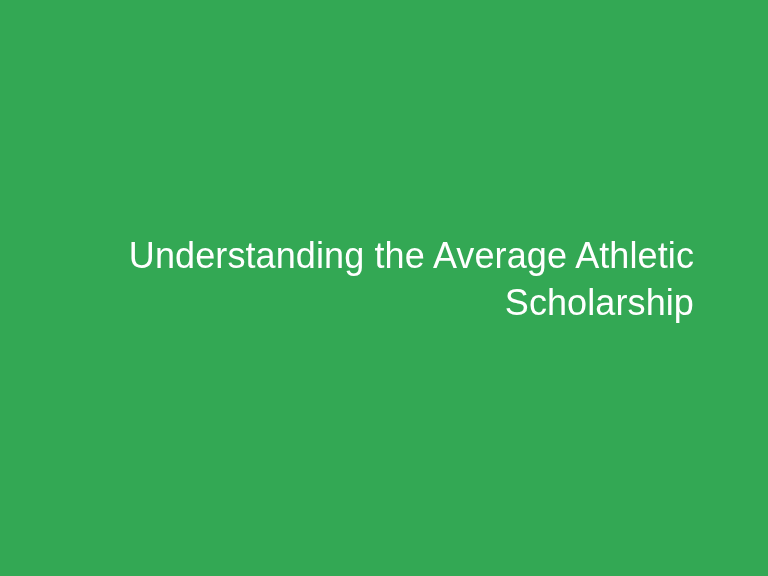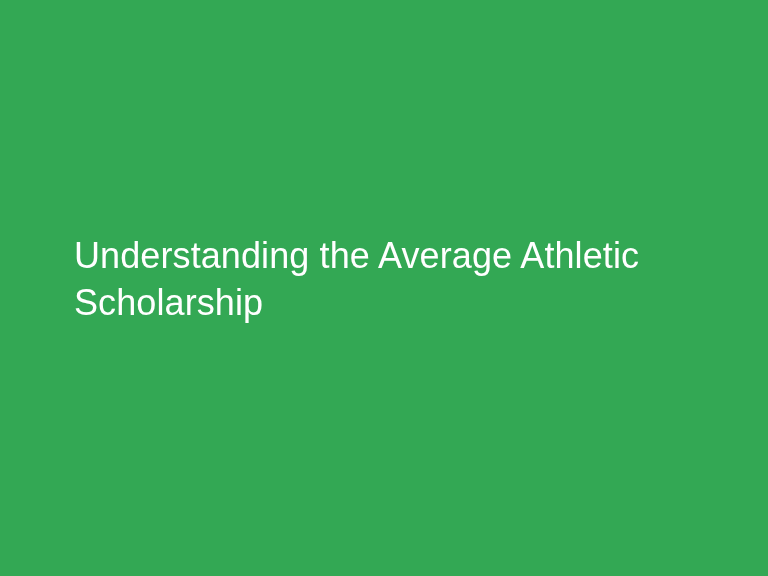--- a/index.html
+++ b/index.html
@@ -40,21 +40,21 @@
   }
 
   .hero-title {
     margin: 0;
     font-family: "Liberation Sans", sans-serif;
     font-size: 36px;
     font-weight: 400;
     line-height: 47px;
     letter-spacing: 0.1px;
     color: #ffffff;
-    text-align: left;
+    text-align: right;
     word-wrap: break-word;
   }
 </style>
 </head>
 <body>
 
 <div class="hero-card">
 
   <div class="hero-title-wrap">
     <h1 class="hero-title">Understanding the Average Athletic Scholarship</h1>

